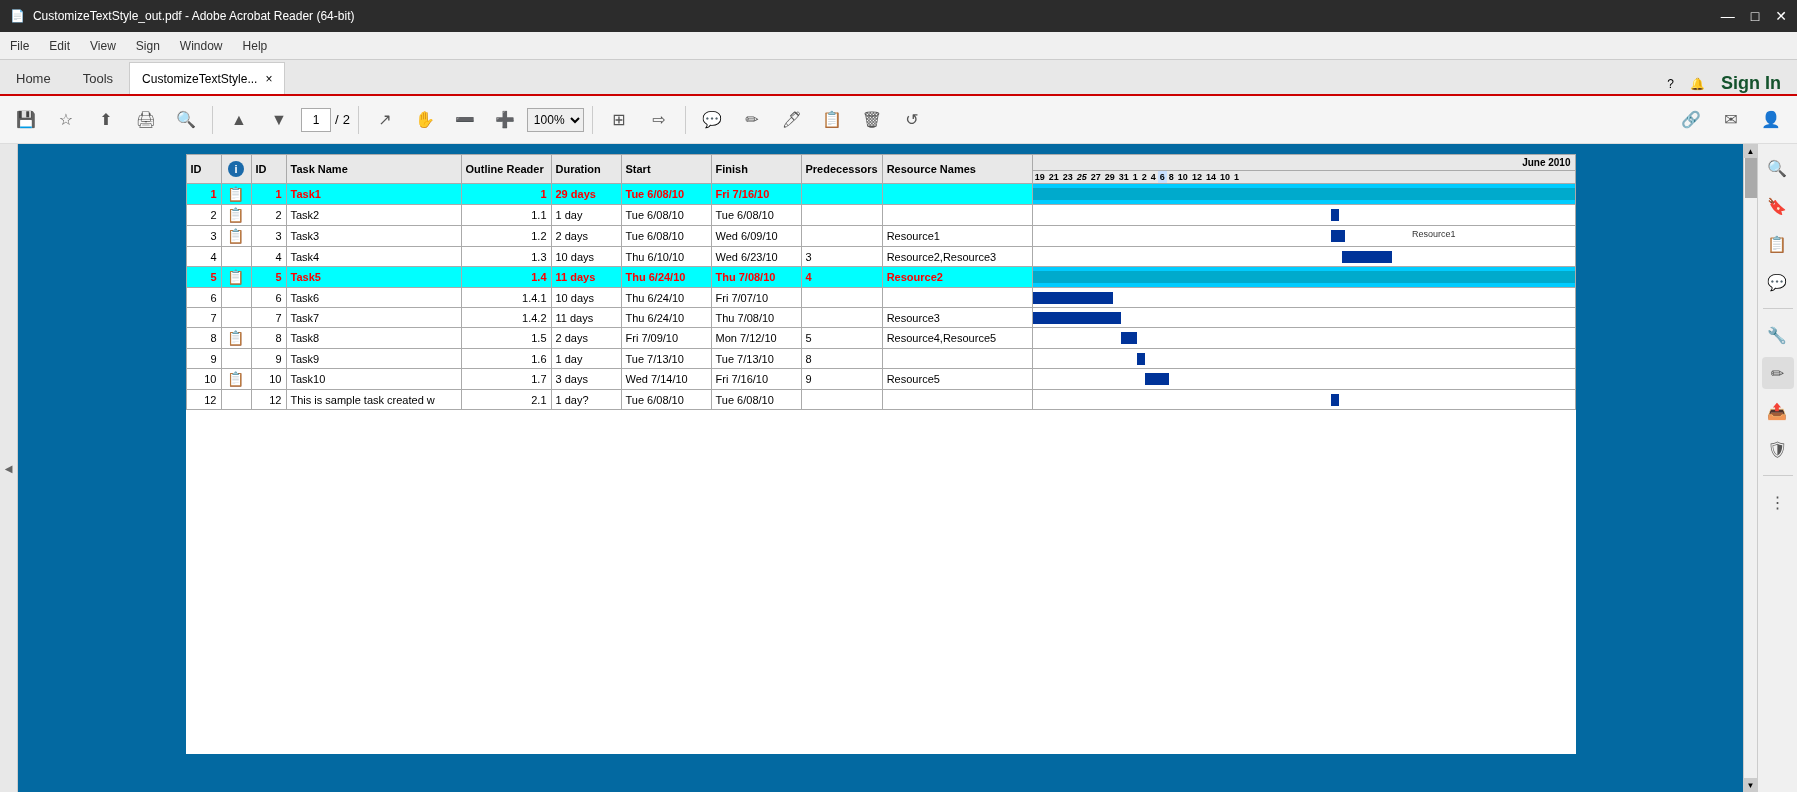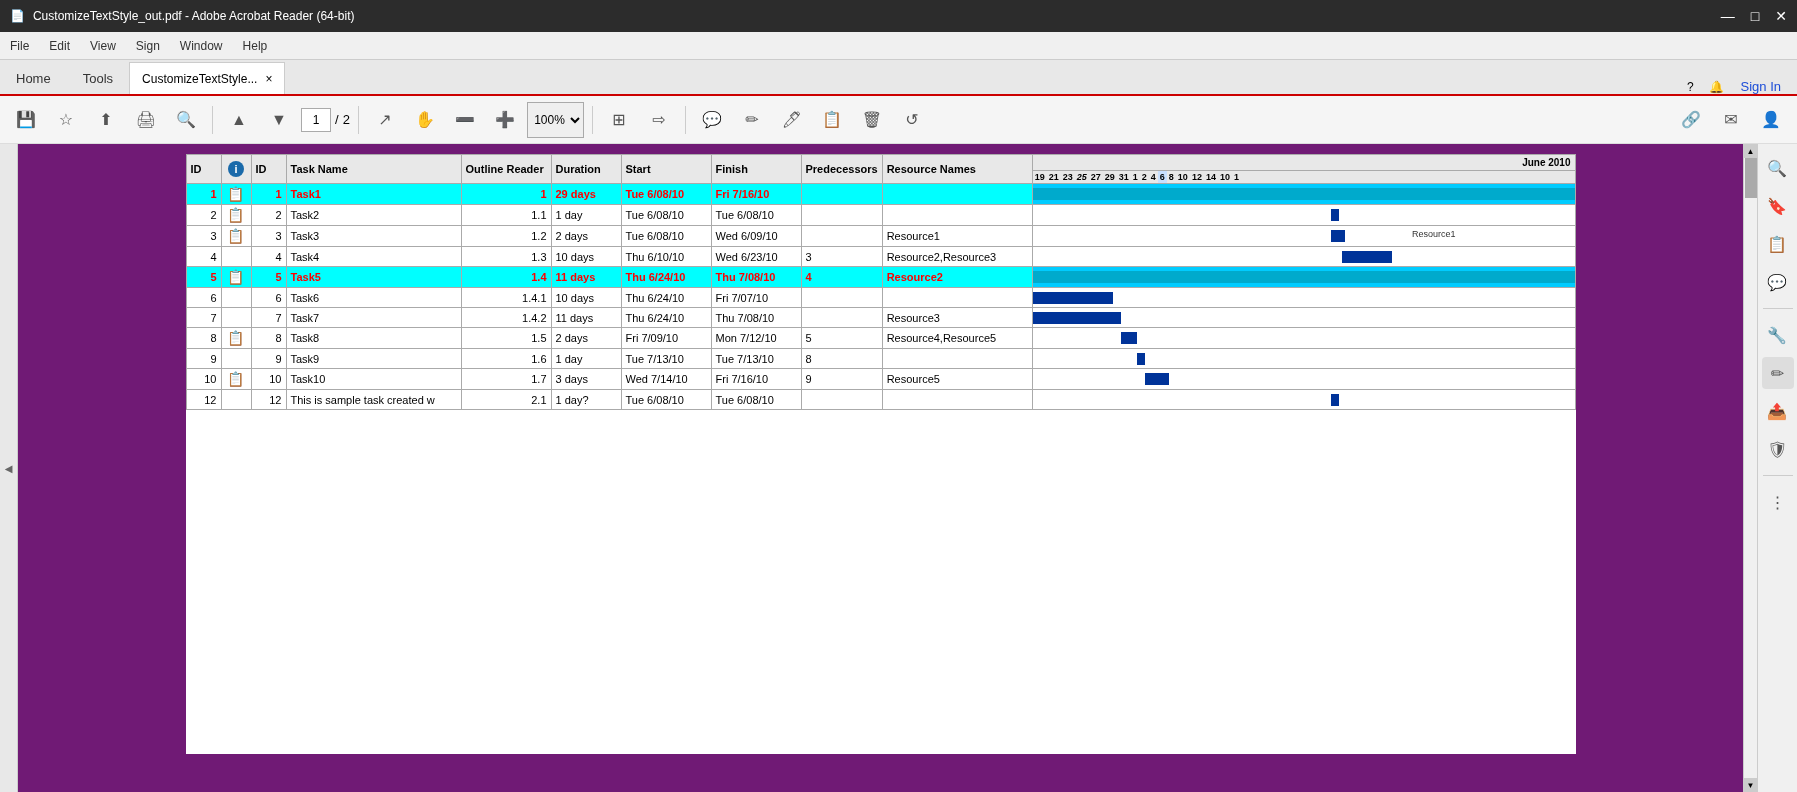--- a/index.html
+++ b/index.html
@@ -100,25 +100,24 @@
       font-size: 13px;
     }
     .page-input {
       width: 30px;
       height: 24px;
       text-align: center;
       border: 1px solid #aaa;
       font-size: 12px;
     }
     .zoom-select {
-      height: 36px;
+      height: 24px;
       border: 1px solid #aaa;
       font-size: 12px;
       padding: 0 2px;
-      text-align: right;
     }
 
     
     #main {
       display: flex;
       height: calc(792px - 32px - 28px - 36px - 48px);
     }
 
     
     #left-toggle {
@@ -129,21 +128,21 @@
       align-items: center;
       justify-content: center;
       cursor: pointer;
       font-size: 10px;
       color: #666;
     }
 
     
     #pdf-area {
       flex: 1;
-      background: #701a75;
+      background: #0369a1;
       overflow: hidden;
       display: flex;
       flex-direction: column;
     }
 
     #pdf-page {
       margin: 10px auto;
       background: #fff;
       width: 1390px;
       min-height: 600px;
@@ -241,21 +240,21 @@
 <div id="tab-bar">
   <div class="tab">Home</div>
   <div class="tab">Tools</div>
   <div class="tab-document">
     <span>CustomizeTextStyle...</span>
     <span>×</span>
   </div>
   <div id="tab-bar-right">
     <span>?</span>
     <span>🔔</span>
-    <span style="font-size:13px;font-weight:normal;color:#1d4ed8;">Sign In</span>
+    <span style="font-size:18px;font-weight:bold;color:#14532d;">Sign In</span>
   </div>
 </div>
 
 <div id="toolbar">
   <div class="toolbar-btn" title="Save">💾</div>
   <div class="toolbar-btn" title="Bookmark">☆</div>
   <div class="toolbar-btn" title="Upload">⬆</div>
   <div class="toolbar-btn" title="Print">🖨</div>
   <div class="toolbar-btn" title="Search">🔍</div>
   <div class="toolbar-sep"></div>

